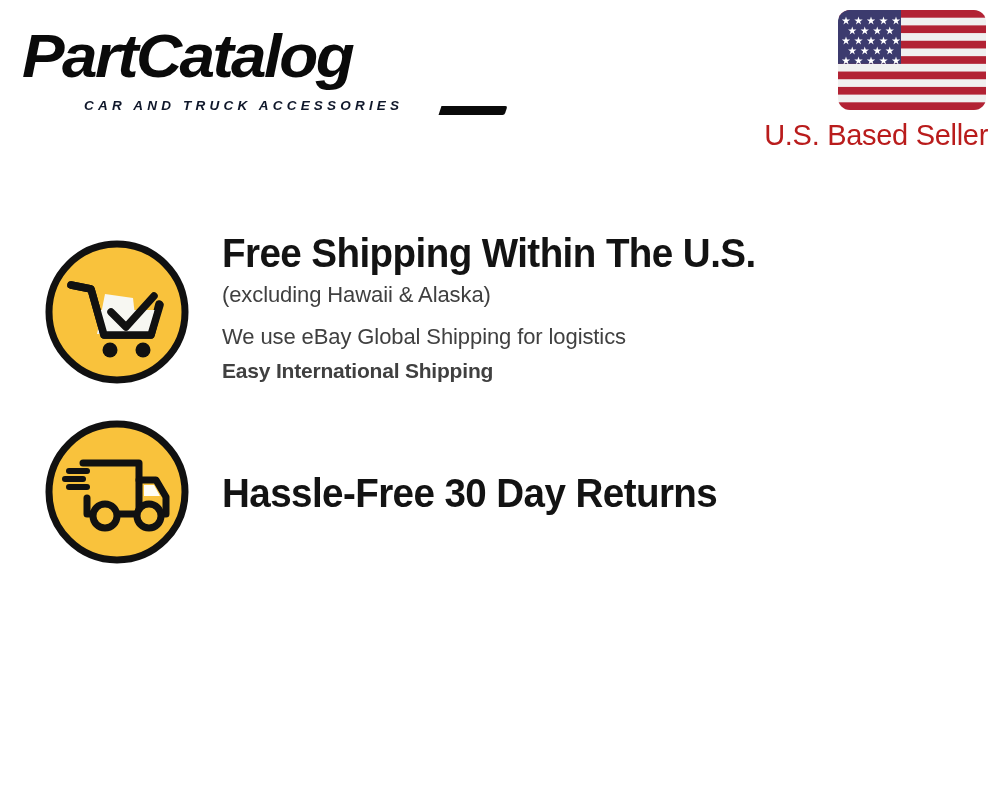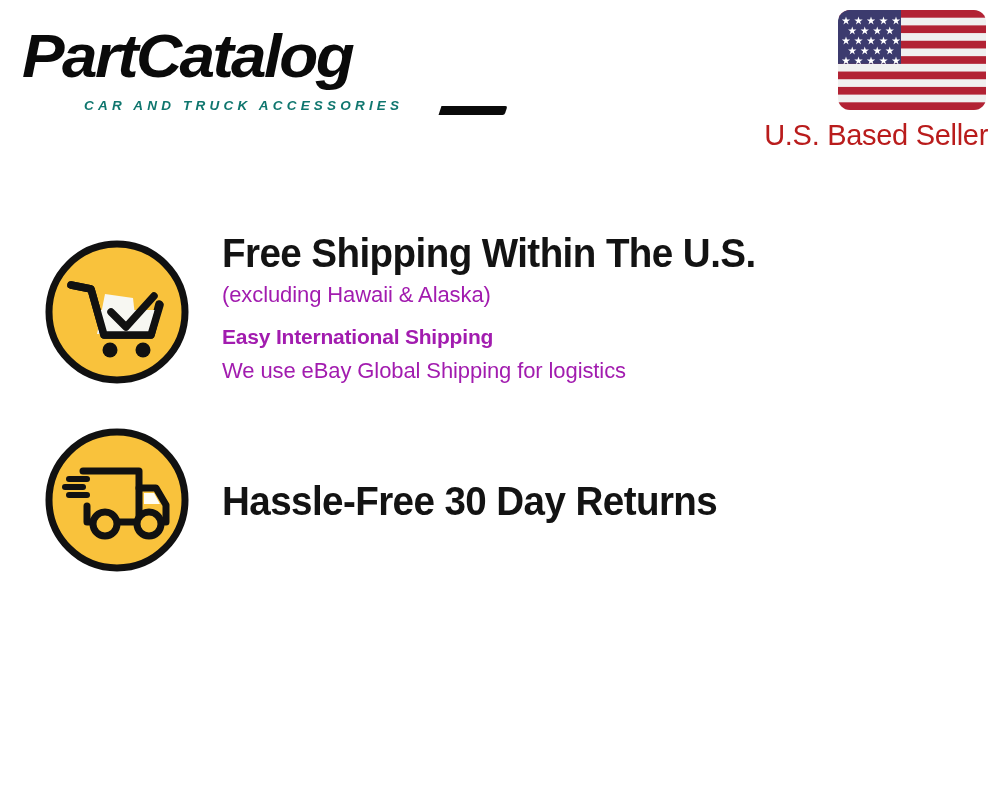--- a/index.html
+++ b/index.html
@@ -48,21 +48,21 @@
   }
   #brand-tagline {
     position: absolute;
     left: 62px;
     top: 74px;
     font-family: "Liberation Sans", sans-serif;
     font-weight: bold;
     font-style: italic;
     font-size: 13.5px;
     letter-spacing: 4.2px;
-    color: #0f766e;
+    color: #0f172a;
     white-space: nowrap;
   }
   #brand-swash {
     position: absolute;
     left: 418px;
     top: 82px;
     width: 66px;
     height: 9px;
     background: #0a0a0a;
     transform: skewX(-18deg);
@@ -98,21 +98,21 @@
     left: 0;
     width: 888px;
     height: 630px;
   }
   .feature-row {
     position: absolute;
     left: 0;
     width: 1000px;
   }
   #feature-row-0 { top: 58px;  height: 172px; }
-  #feature-row-1 { top: 256px; height: 160px; }
+  #feature-row-1 { top: 248px; height: 160px; }
   #feature-row-2 { top: 418px; height: 160px; }
 
   .feature-icon {
     position: absolute;
     left: 43px;
     width: 148px;
     height: 148px;
   }
   #feature-row-0 .feature-icon { top: 10px; }
   #feature-row-1 .feature-icon { top: 0px; }
@@ -136,21 +136,21 @@
     letter-spacing: -0.6px;
     color: #131313;
     transform: scaleX(0.94);
     transform-origin: left center;
     white-space: nowrap;
   }
   .subline {
     font-size: 22px;
     line-height: 34px;
     font-weight: normal;
-    color: #a21caf;
+    color: #404040;
     letter-spacing: -0.1px;
     white-space: nowrap;
   }
   .subline.strong {
     font-weight: bold;
     font-size: 21px;
     letter-spacing: -0.2px;
   }
   .gap-sm { height: 8px; }
 </style>
@@ -238,22 +238,22 @@
           <path d="M68 74 L83 89 L111 58"></path>
         </g>
         <circle cx="67" cy="112" r="7.5" fill="#111111"></circle>
         <circle cx="100" cy="112" r="7.5" fill="#111111"></circle>
       </svg>
     </div>
     <div class="feature-text">
       <div class="headline">Free Shipping Within The U.S.</div>
       <div class="subline">(excluding Hawaii &amp; Alaska)</div>
       <div class="gap-sm"></div>
+      <div class="subline">We use eBay Global Shipping for logistics</div>
       <div class="subline strong">Easy International Shipping</div>
-      <div class="subline">We use eBay Global Shipping for logistics</div>
     </div>
   </div>
 
   <div class="feature-row" id="feature-row-1">
     <div class="feature-icon">
       <svg viewBox="0 0 148 148" xmlns="http://www.w3.org/2000/svg">
         <circle cx="74" cy="74" r="68" fill="#F9C23C" stroke="#111111" stroke-width="7"></circle>
         <path d="M96 62 L112 62 L122 78 L122 96 L96 96 Z" fill="#F9C23C"></path>
         <path d="M101 67 L111 67 L117 78 L101 78 Z" fill="#FFFDF5"></path>
         <g fill="none" stroke="#111111" stroke-width="7" stroke-linecap="round" stroke-linejoin="round">

